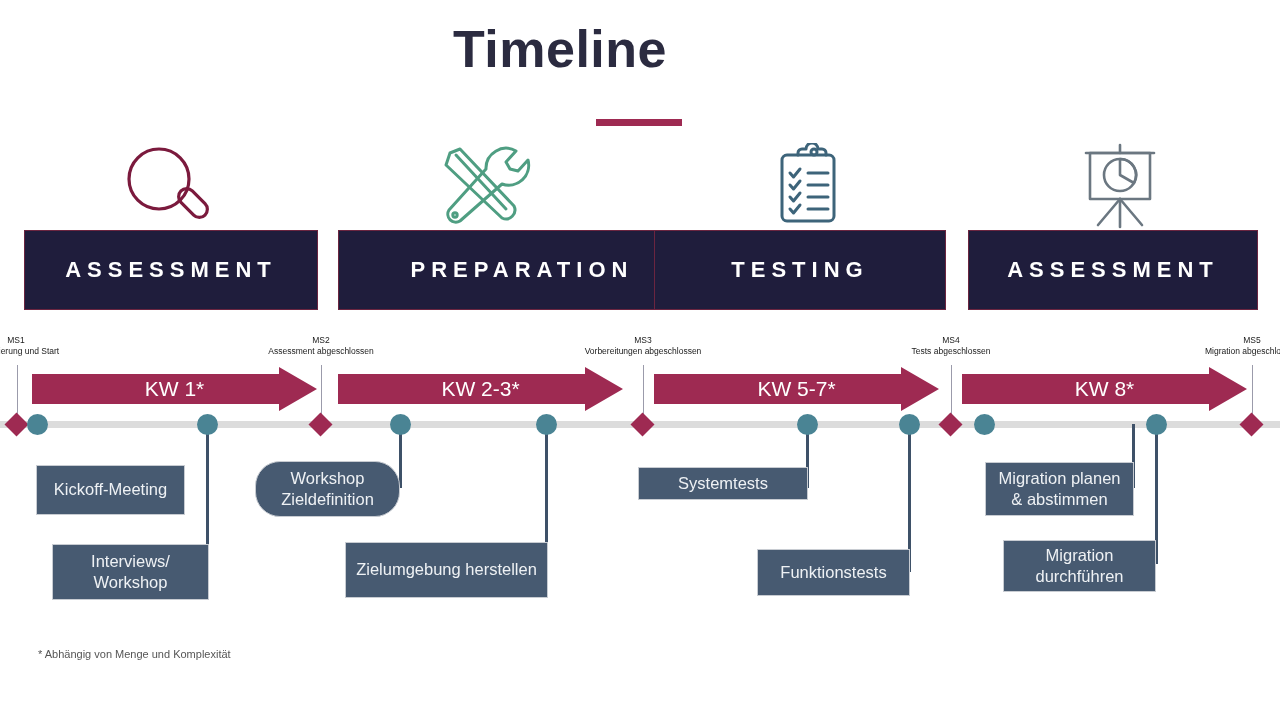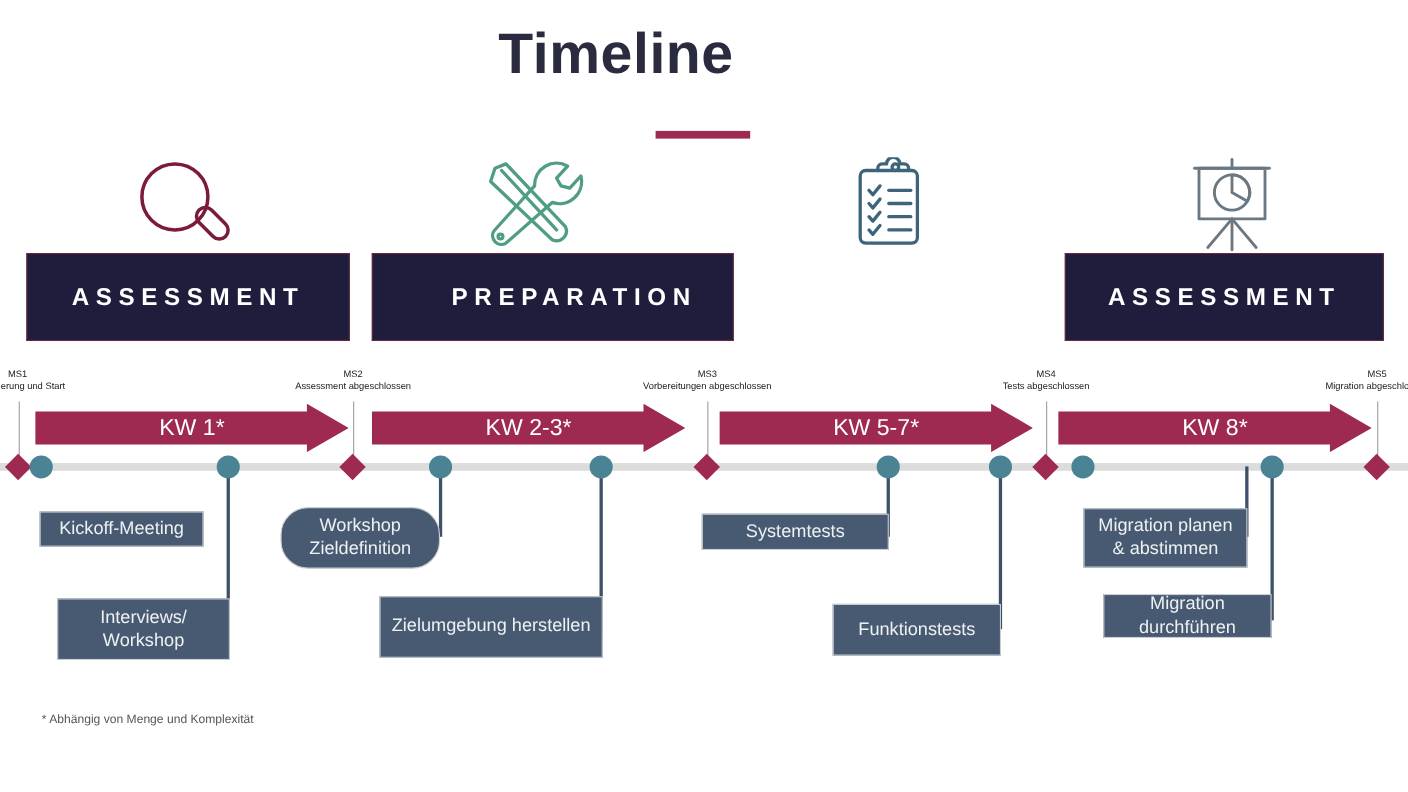--- a/index.html
+++ b/index.html
@@ -152,20 +152,23 @@
       </g>
     </svg>
   </div>
 
   <div class="phase" style="left:24px;width:292px;">
     <span class="phase-label">ASSESSMENT</span>
   </div>
   <div class="phase" style="left:338px;width:288px;padding-left:39px;">
     <span class="phase-label">PREPARATION</span>
   </div>
+  <div class="phase" style="left:654px;width:290px;">
+    <span class="phase-label">TESTING</span>
+  </div>
   <div class="phase" style="left:968px;width:288px;">
     <span class="phase-label">ASSESSMENT</span>
   </div>
 
   <div class="ms" style="left:-44px;top:335px;">
     <span class="ms-id">MS1</span>
     <span class="ms-txt">Initialisierung und Start</span>
   </div>
   <div class="ms-tick" style="left:17px;top:365px;height:56px;"></div>
 
@@ -239,21 +242,21 @@
 
   <div class="dot" style="left:27px;top:414px;"></div>
   <div class="dot" style="left:197px;top:414px;"></div>
   <div class="dot" style="left:390px;top:414px;"></div>
   <div class="dot" style="left:536px;top:414px;"></div>
   <div class="dot" style="left:797px;top:414px;"></div>
   <div class="dot" style="left:899px;top:414px;"></div>
   <div class="dot" style="left:974px;top:414px;"></div>
   <div class="dot" style="left:1146px;top:414px;"></div>
 
-  <div class="task" style="left:36px;top:465px;width:149px;height:32px;">
+  <div class="task" style="left:36px;top:465px;width:149px;height:50px;">
     <span>Kickoff-Meeting</span>
   </div>
 
   <div class="task" style="left:52px;top:544px;width:157px;height:56px;">
     <span>Interviews/ Workshop</span>
   </div>
 
   <div class="task" style="left:255px;top:461px;width:145px;height:56px;border-radius:25px;">
     <span>Workshop Zieldefinition</span>
   </div>
@@ -267,19 +270,19 @@
   </div>
 
   <div class="task" style="left:757px;top:549px;width:153px;height:47px;">
     <span>Funktionstests</span>
   </div>
 
   <div class="task" style="left:985px;top:462px;width:149px;height:54px;">
     <span>Migration planen &amp; abstimmen</span>
   </div>
 
-  <div class="task" style="left:1003px;top:540px;width:153px;height:40px;">
+  <div class="task" style="left:1003px;top:540px;width:153px;height:52px;">
     <span>Migration durchführen</span>
   </div>
 
   <div id="footnote">* Abhängig von Menge und Komplexität</div>
 
 </div>
 
 </body></html>

